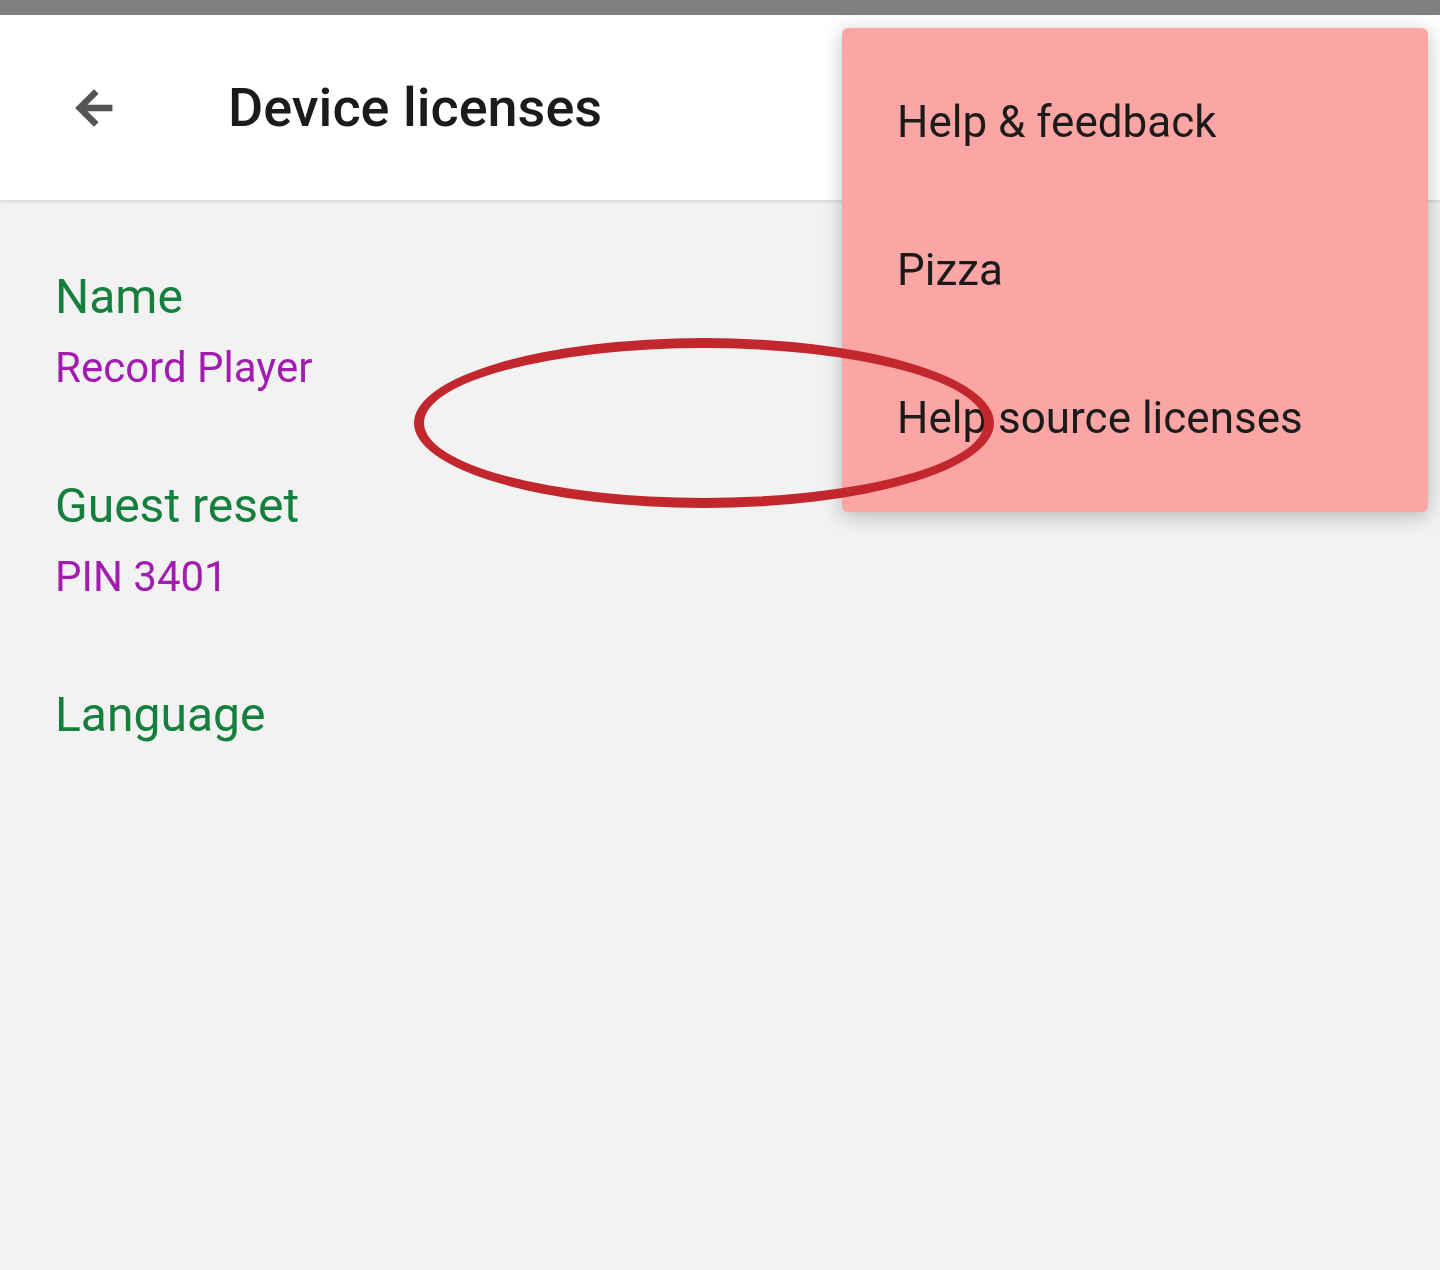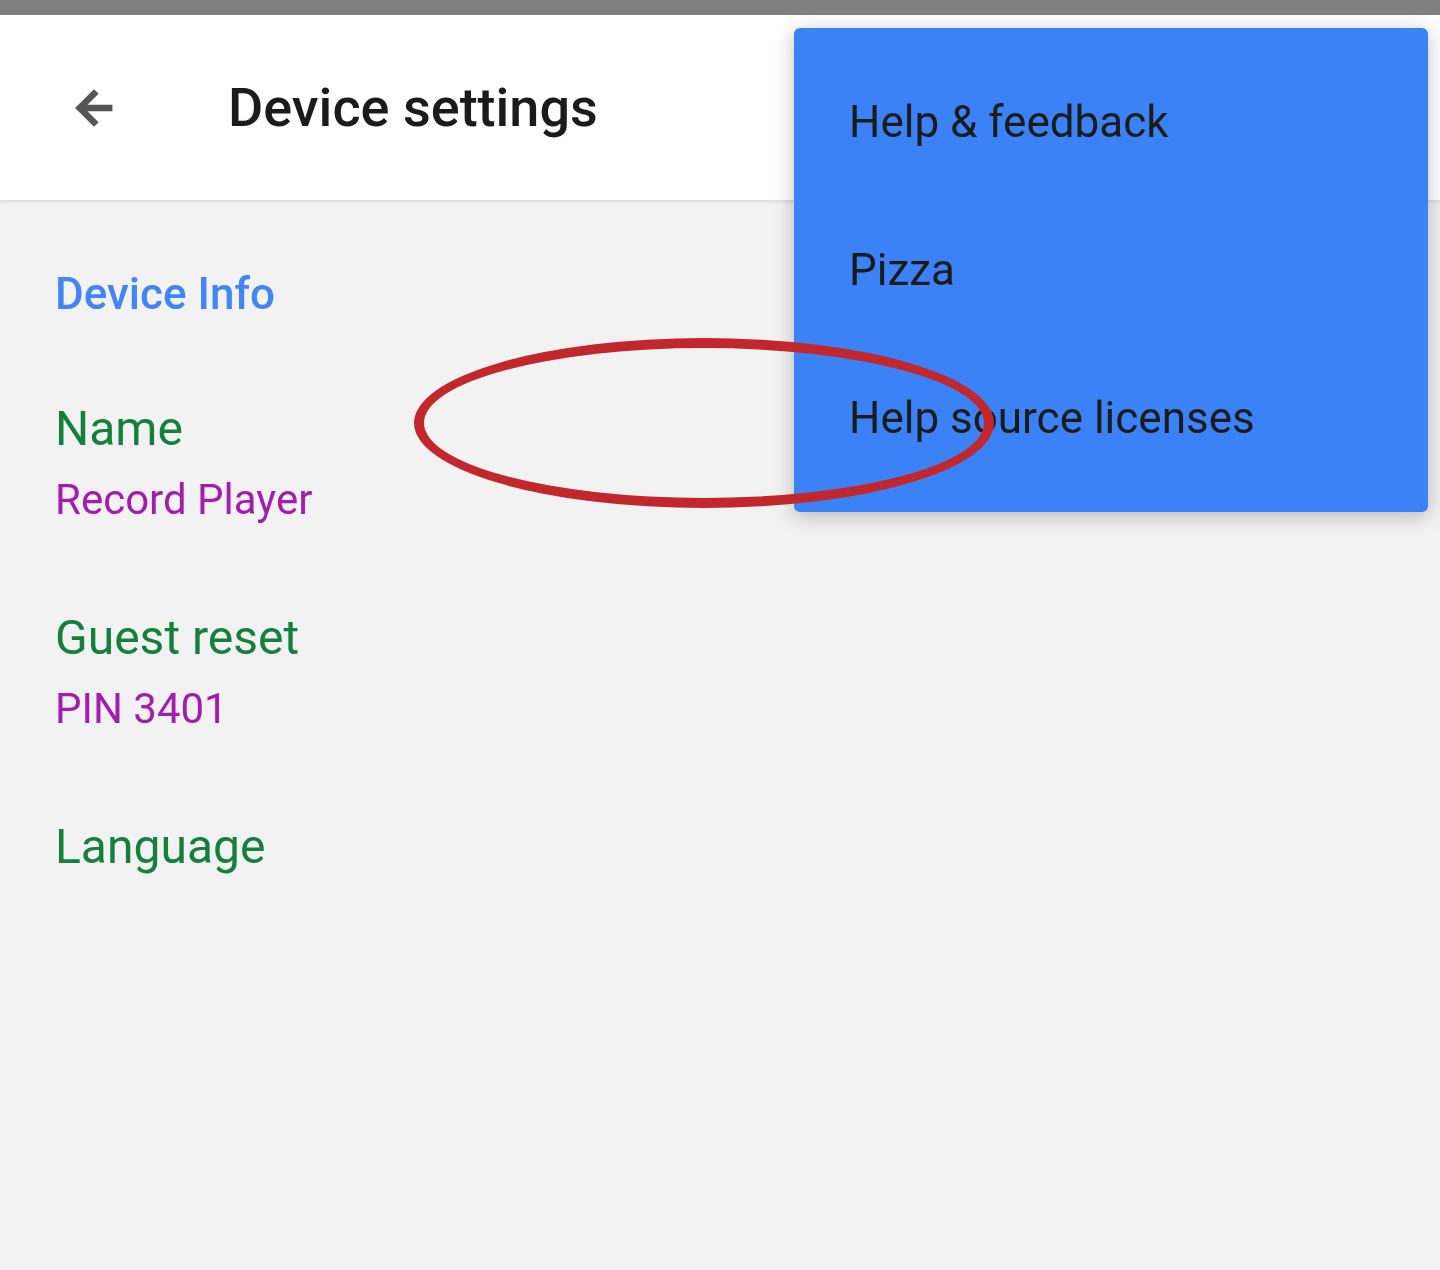--- a/index.html
+++ b/index.html
@@ -69,22 +69,22 @@
     }
     .settings-item-value {
       font-size: 42px;
       font-weight: 400;
       color: #a21caf;
     }
     .overflow-menu {
       position: absolute;
       top: 28px;
       right: 12px;
-      width: 634px;
-      background: #3b82f6;
+      width: 586px;
+      background: #fca5a5;
       border-radius: 6px;
       box-shadow: 0 4px 20px rgba(0,0,0,0.25);
       z-index: 10;
       padding: 20px 0;
     }
     .menu-item {
       padding: 48px 55px;
       font-size: 44px;
       font-weight: 400;
       color: #1b1b1b;
@@ -106,25 +106,24 @@
 <body>
 
 <div class="status-bar"></div>
 
 <div class="header">
   <div class="back-button">
     <svg viewBox="0 0 24 24">
       <path d="M20 11H7.83l5.59-5.59L12 4l-8 8 8 8 1.41-1.41L7.83 13H20v-2z"></path>
     </svg>
   </div>
-  <div class="page-title">Device settings</div>
+  <div class="page-title">Device licenses</div>
 </div>
 
 <div class="content">
-  <div class="section-header">Device Info</div>
 
   <div class="settings-item">
     <div class="settings-item-label">Name</div>
     <div class="settings-item-value">Record Player</div>
   </div>
 
 
   <div class="settings-item">
     <div class="settings-item-label">Guest reset</div>
     <div class="settings-item-value">PIN 3401</div>

